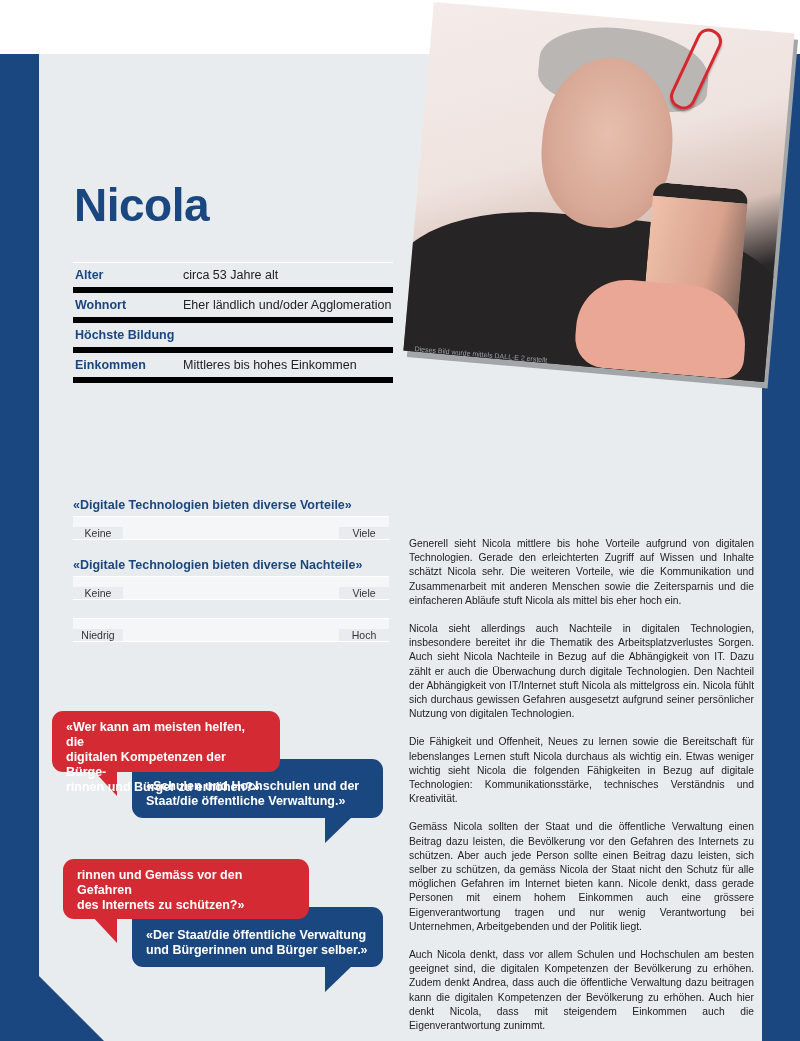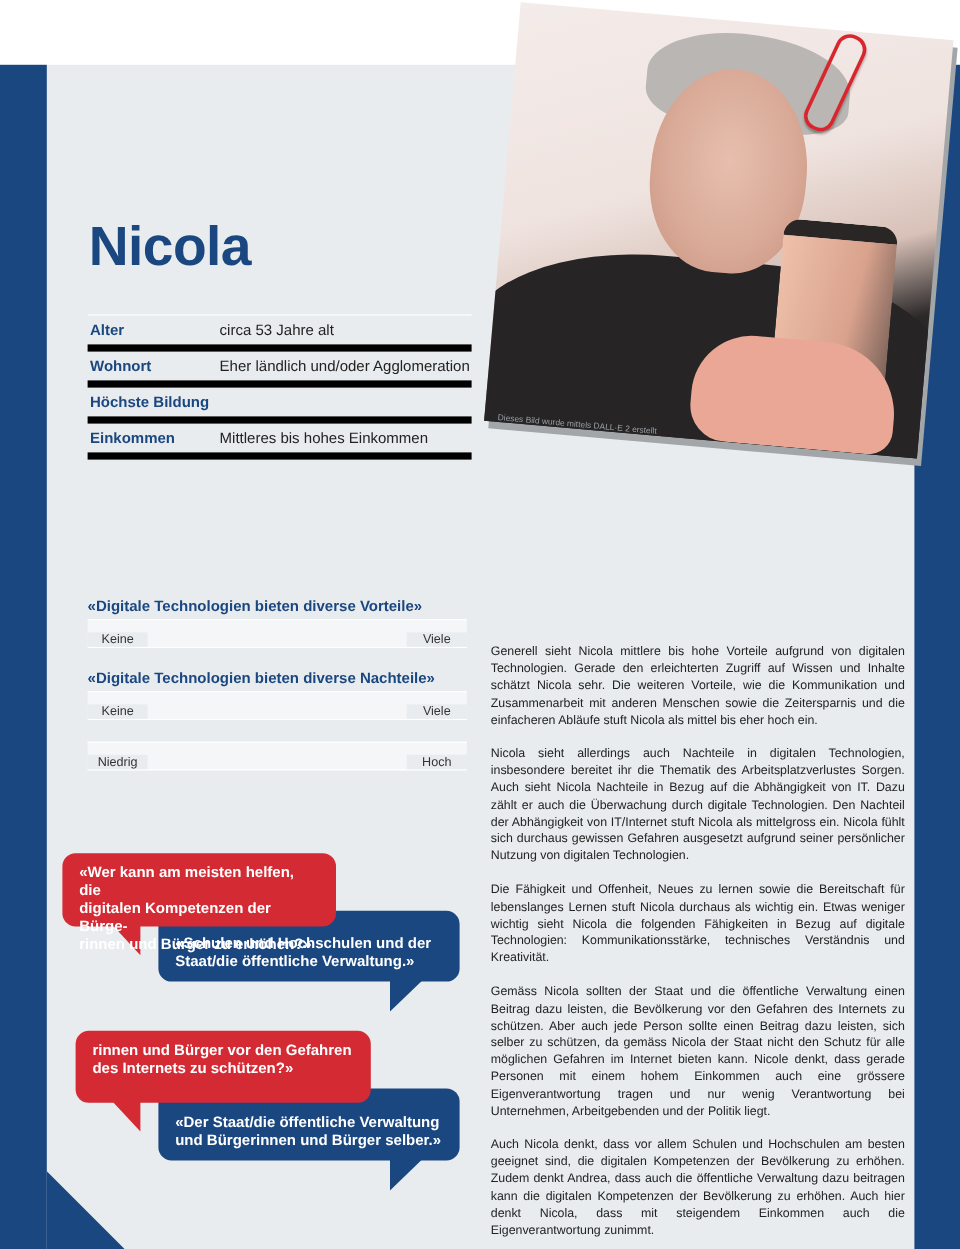--- a/index.html
+++ b/index.html
@@ -213,21 +213,21 @@
   <div>rinnen und Bürger zu erhöhen?»</div>
 </div>
 <div class="bubble blue" style="left:132px; top:759px; width:251px; height:59px; padding:20px 0 0 14px; z-index:1;">
   <div>«Schulen und Hochschulen und der</div>
   <div>Staat/die öffentliche Verwaltung.»</div>
 </div>
 <div class="tail-blue" style="left:325px; top:816px;"></div>
 
 <div class="tail-red-l" style="left:91px; top:915px; border-top-width:28px; border-left-width:26px;"></div>
 <div class="bubble red" style="left:63px; top:859px; width:246px; height:60px; z-index:2;">
-  <div>rinnen und Bürger vor den Gefahren</div>
+  <div>rinnen und Gemäss vor den Gefahren</div>
   <div>des Internets zu schützen?»</div>
 </div>
 <div class="bubble blue" style="left:132px; top:907px; width:251px; height:60px; padding:21px 14px 0 14px; z-index:1;">
   <div>«Der Staat/die öffentliche Verwaltung</div>
   <div>und Bürgerinnen und Bürger selber.»</div>
 </div>
 <div class="tail-blue" style="left:325px; top:965px;"></div>
 
 <div class="body-text">
   <p>Generell sieht Nicola mittlere bis hohe Vorteile aufgrund von digitalen Technologien. Gerade den erleichterten Zugriff auf Wissen und Inhalte schätzt Nicola sehr. Die weiteren Vorteile, wie die Kommunikation und Zusammenarbeit mit anderen Menschen sowie die Zeitersparnis und die einfacheren Abläufe stuft Nicola als mittel bis eher hoch ein.</p>

